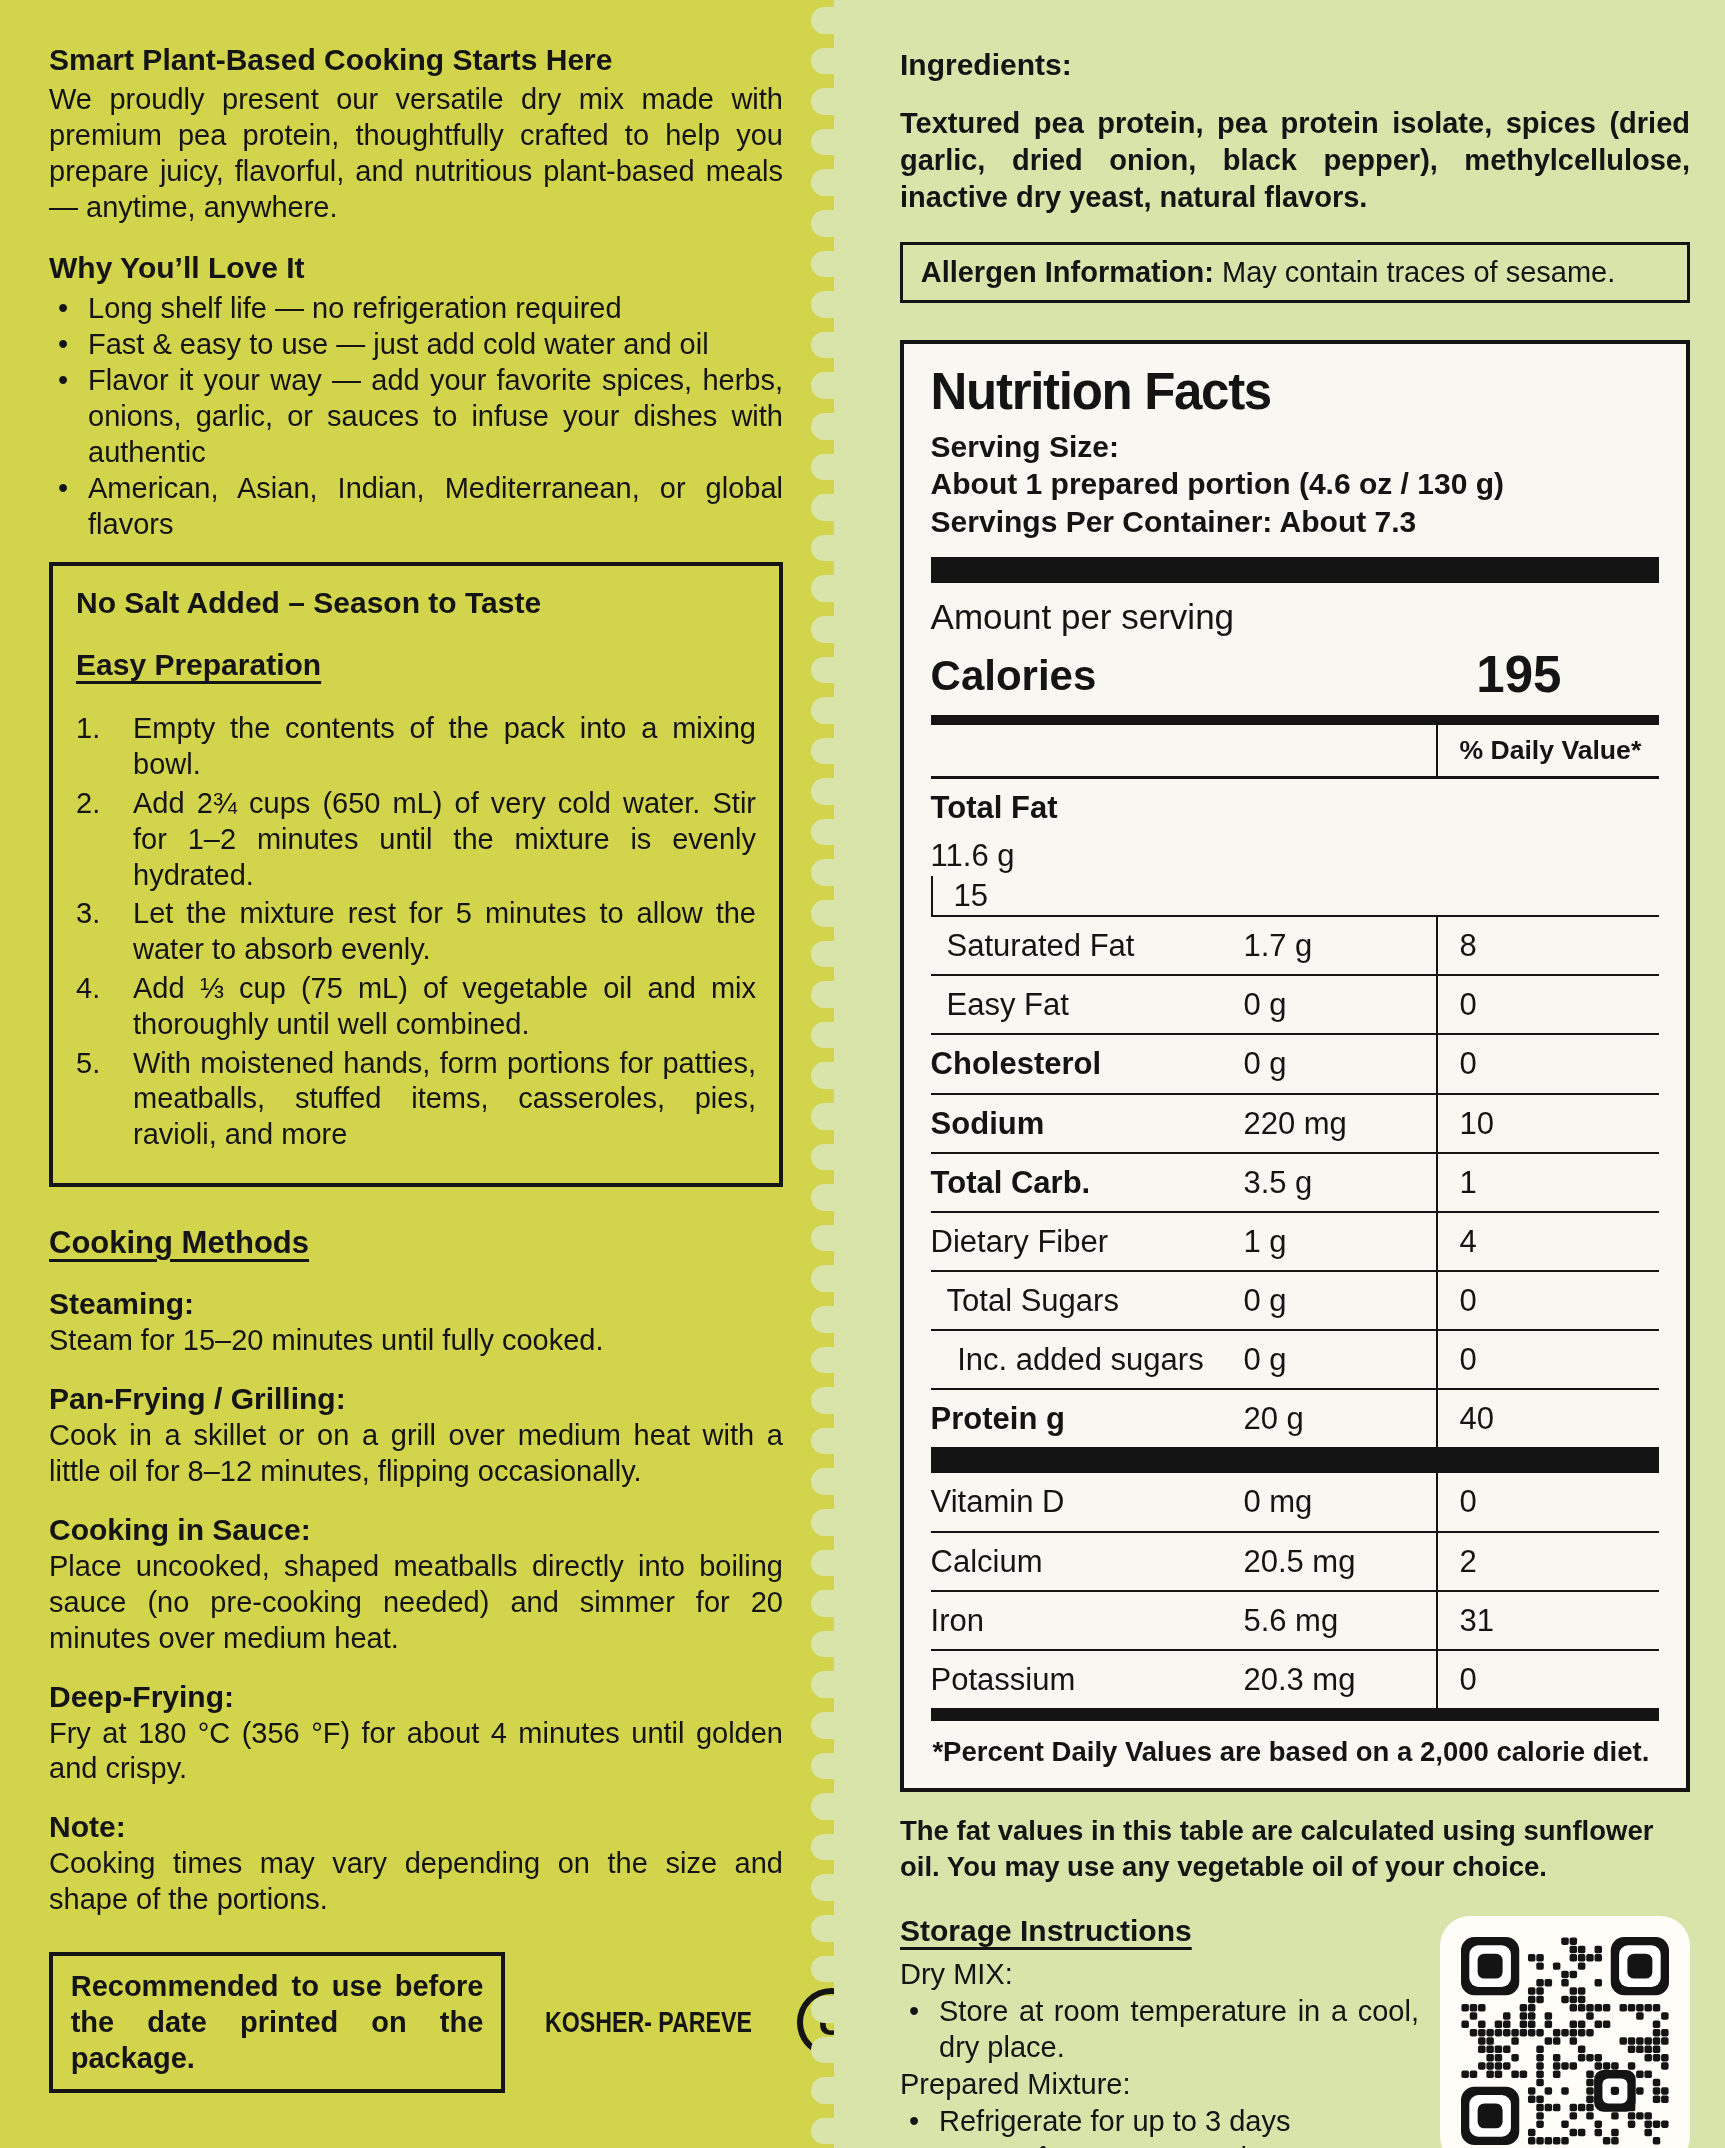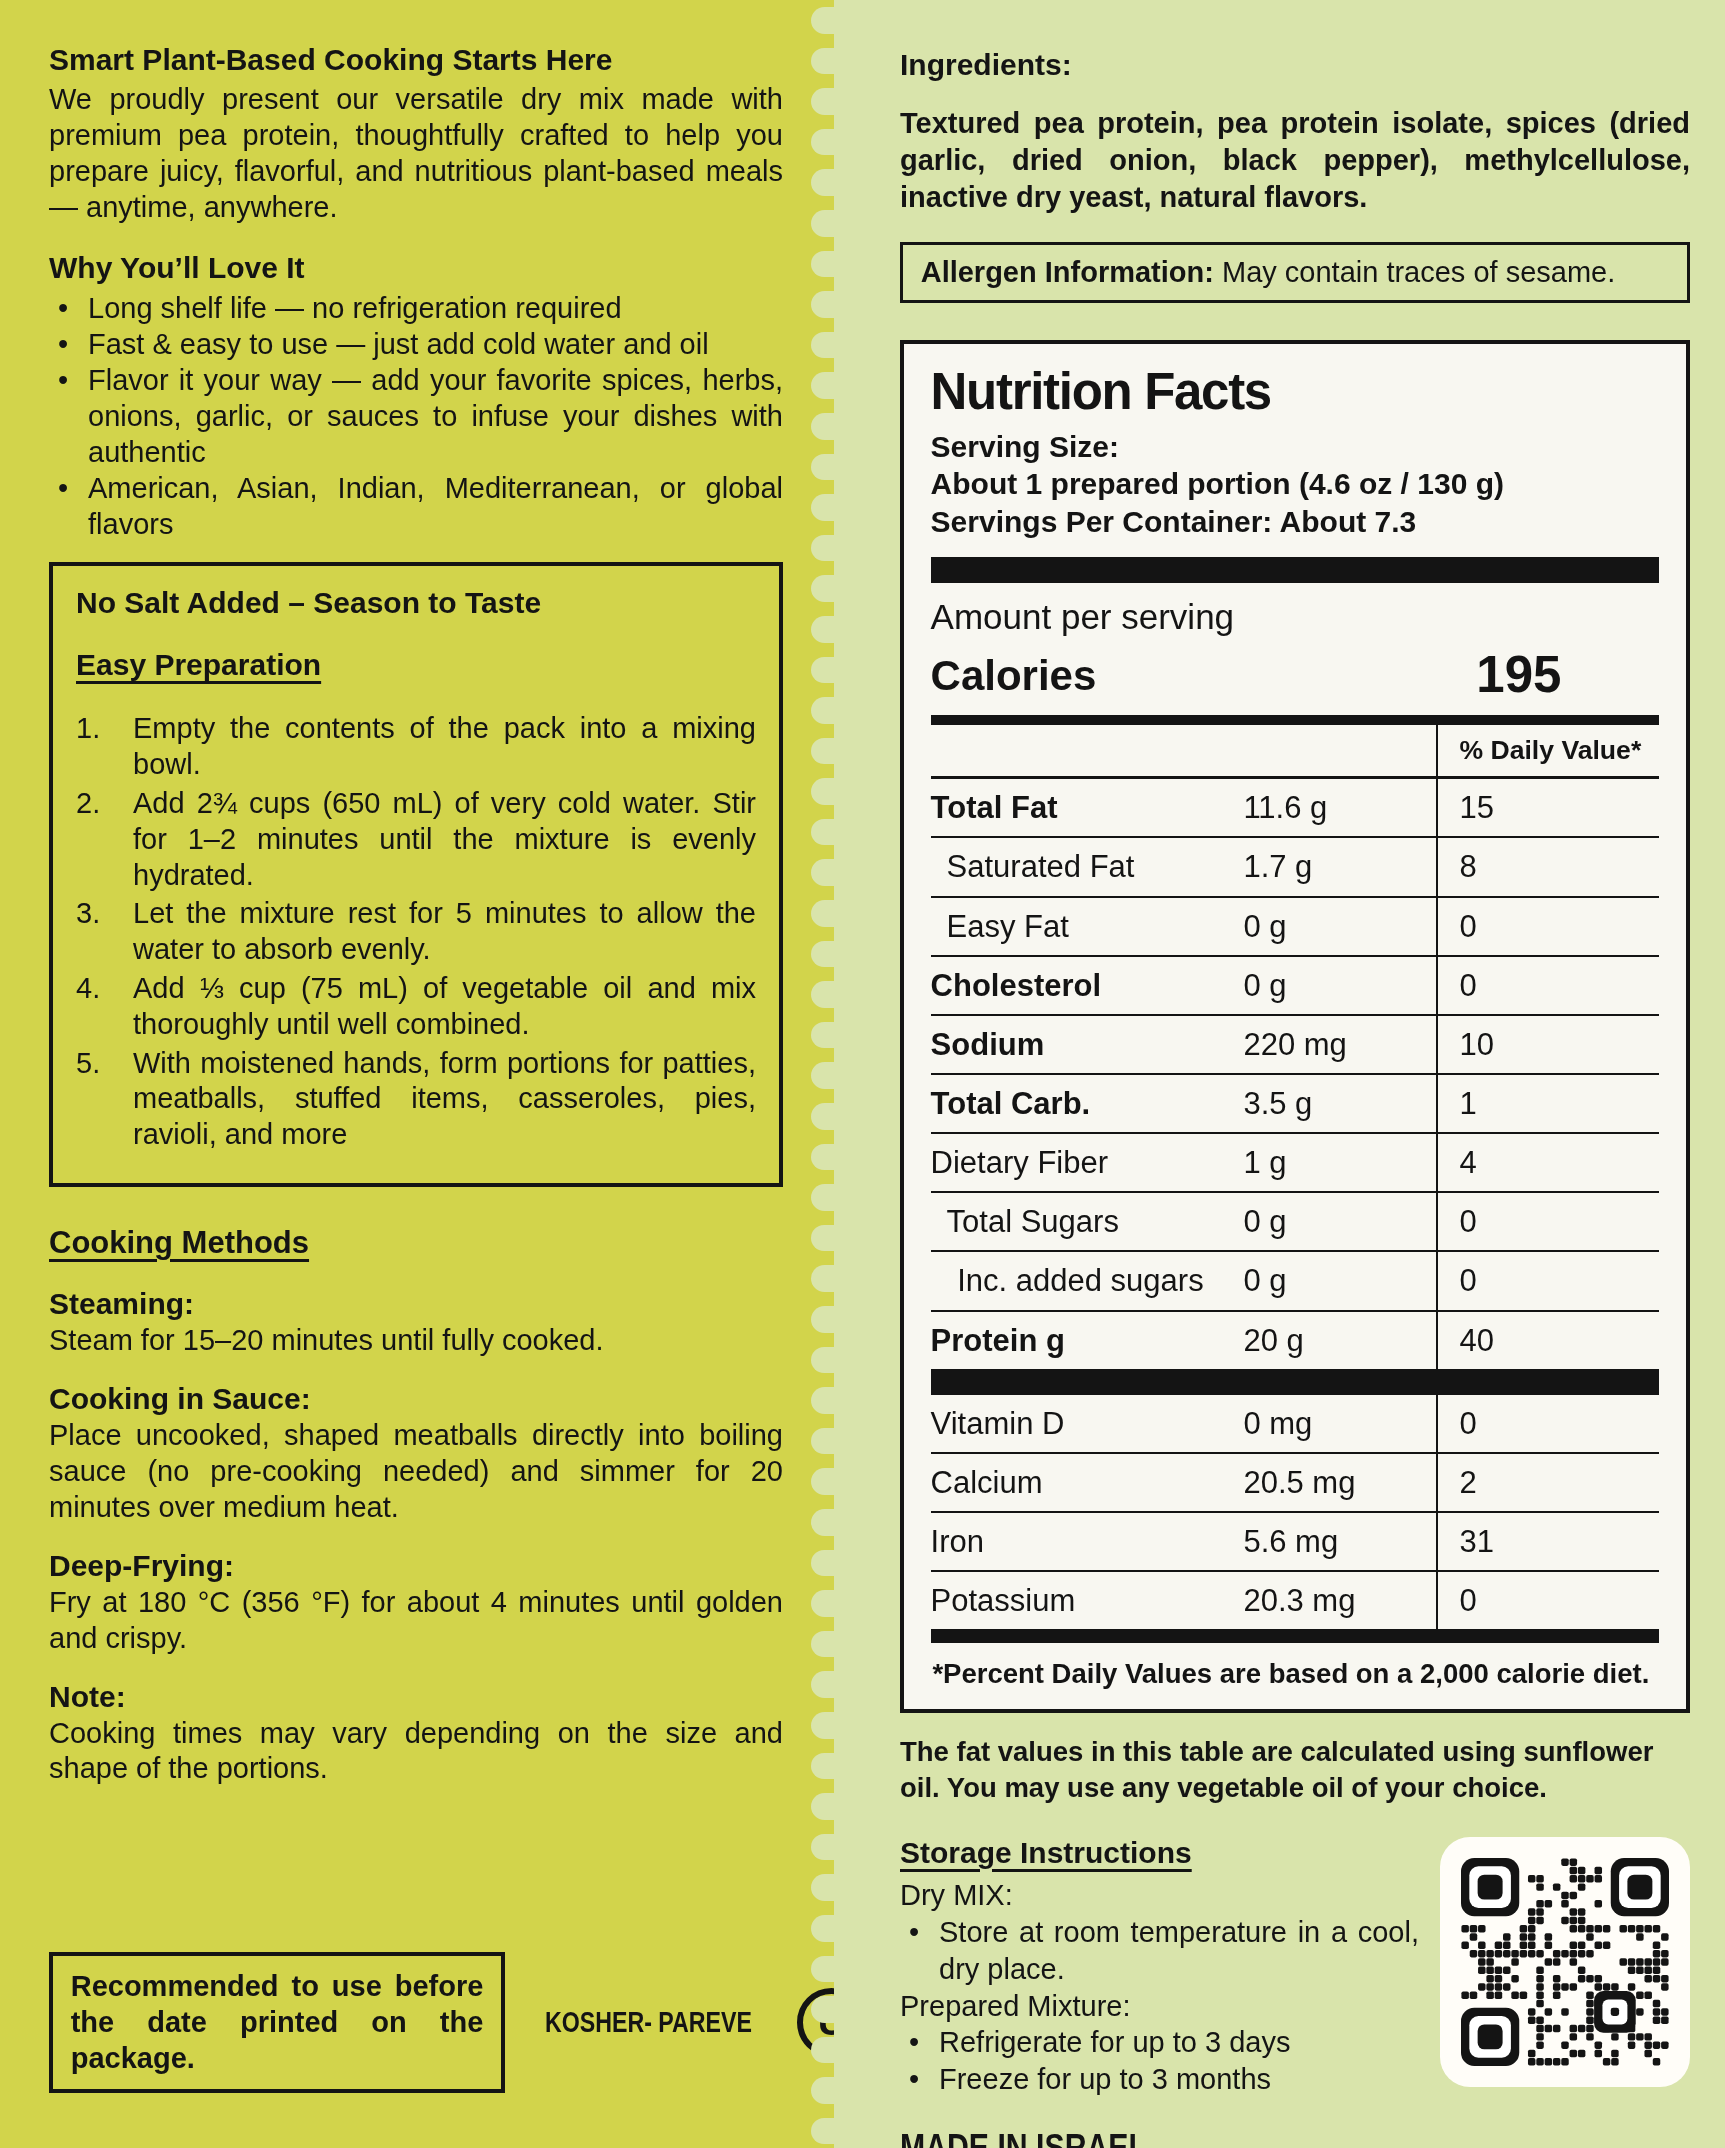--- a/index.html
+++ b/index.html
@@ -67,21 +67,21 @@
   .nf-bar.bottom{height:13.3px;margin:0;}
   .nf-amount{font-size:35px;font-weight:400;margin:0 0 3.5px;}
   .nf-cal-row{display:flex;align-items:center;}
   .nf-cal{font-size:42px;font-weight:800;}
   .nf-cal-val{margin-left:auto;margin-right:98px;font-size:51px;font-weight:800;}
   .nf-dv-head{display:flex;border-bottom:3.1px solid var(--ink);}
   .nf-dv-head .spacer{flex:1;}
   .nf-dv-head .dv-cell{width:223px;border-left:2.7px solid var(--ink);
     padding:8.9px 0 8.9px 21px;font-weight:700;font-size:26.6px;}
   .nf-row{display:flex;align-items:stretch;border-top:2.2px solid var(--ink);font-size:31px;}
-  .nf-rows > .nf-row:first-child{border-top:none;}
+  .nf-rows > .nf-row:first-child{border-top:none;flex-direction:column;}
   .nf-bar.thick + .nf-row{border-top:none;}
   .nf-label{flex:1;display:flex;align-items:center;padding:8.9px 0;}
   .nf-row.bold .nf-label{font-weight:700;}
   .nf-row.indent .nf-label{padding-left:16px;}
   .nf-row.indent2 .nf-label{padding-left:26.6px;}
   .nf-amt{width:193px;display:flex;align-items:center;}
   .nf-dv{width:223px;border-left:2.7px solid var(--ink);display:flex;align-items:center;padding-left:21px;}
   .nf-footnote{font-weight:700;font-size:27.5px;padding:14px 1.8px 17.7px;}
 
   .fat-note{font-weight:700;font-size:27.5px;line-height:1.3;margin:0 0 28px;}
@@ -146,20 +146,21 @@
           <div class="step">
             <span class="step-num">5.</span>
             <span class="step-text">With moistened hands, form portions for patties, meatballs, stuffed items, casseroles, pies, ravioli, and more</span>
           </div>
         </div>
     </div>
 
     <div class="cooking-title underline">Cooking Methods</div>
     <div id="methods">
         <div class="method"><span class="method-title">Steaming:</span><div class="method-body">Steam for 15–20 minutes until fully cooked.</div></div>
+        <div class="method"><span class="method-title">Pan-Frying / Grilling:</span><div class="method-body">Cook in a skillet or on a grill over medium heat with a little oil for 8–12 minutes, flipping occasionally.</div></div>
         <div class="method"><span class="method-title">Cooking in Sauce:</span><div class="method-body">Place uncooked, shaped meatballs directly into boiling sauce (no pre-cooking needed) and simmer for 20 minutes over medium heat.</div></div>
         <div class="method"><span class="method-title">Deep-Frying:</span><div class="method-body">Fry at 180 °C (356 °F) for about 4 minutes until golden and crispy.</div></div>
         <div class="method"><span class="method-title">Note:</span><div class="method-body">Cooking times may vary depending on the size and shape of the portions.</div></div>
       </div>
 
     <div class="bottom-row">
       <div class="recommend-box">Recommended to use before the date printed on the package.</div>
       <div class="kosher">KOSHER- PAREVE</div>
       <div class="ou">
         <span>U</span>

